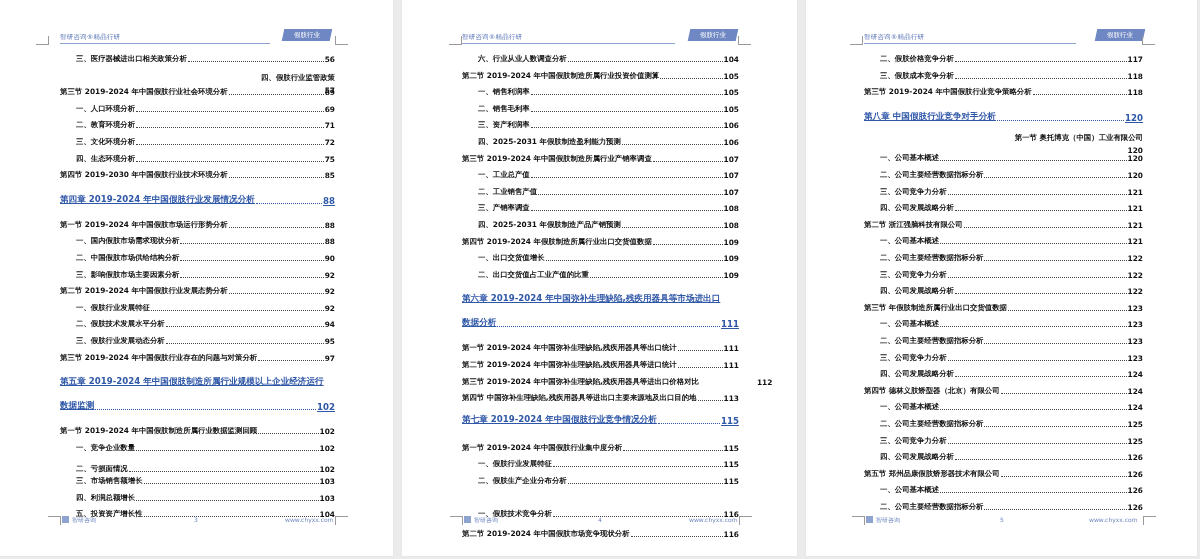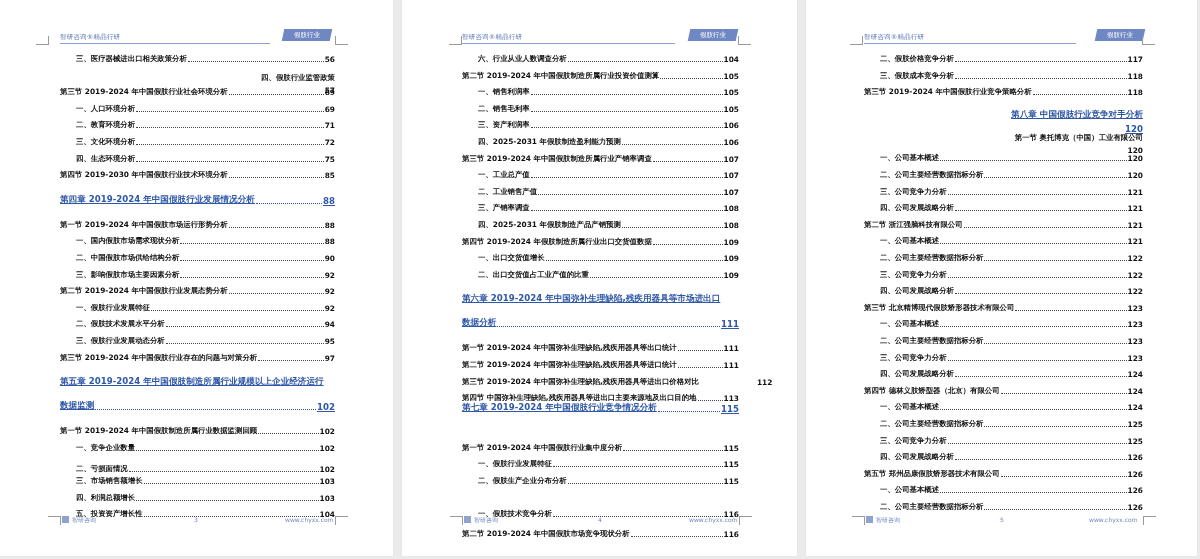--- a/index.html
+++ b/index.html
@@ -292,21 +292,21 @@
       <div class="row l1" style="top: 322.6px; gap: 28px;">
         <span class="t">第三节 2019-2024 年中国弥补生理缺陷,残疾用器具等进出口价格对比</span>
         <span class="d"></span>
         <span class="p">112</span>
       </div>
       <div class="row l1" style="top: 339.2px;">
         <span class="t">第四节 中国弥补生理缺陷,残疾用器具等进出口主要来源地及出口目的地</span>
         <span class="d"></span>
         <span class="p">113</span>
       </div>
-      <div class="row ch" style="top: 350px; justify-content: center;">
+      <div class="row ch" style="top: 362px; justify-content: center;">
         <span class="t">第七章 2019-2024 年中国假肢行业竞争情况分析</span>
         <span class="d"></span>
         <span class="p">115</span>
       </div>
       <div class="row l1" style="top: 388.8px;">
         <span class="t">第一节 2019-2024 年中国假肢行业集中度分析</span>
         <span class="d"></span>
         <span class="p">115</span>
       </div>
       <div class="row l2" style="top: 405.4px;">
@@ -352,21 +352,21 @@
       <div class="row l2" style="top: 16.6px;">
         <span class="t">三、假肢成本竞争分析</span>
         <span class="d"></span>
         <span class="p">118</span>
       </div>
       <div class="row l1" style="top: 33.2px;">
         <span class="t">第三节 2019-2024 年中国假肢行业竞争策略分析</span>
         <span class="d"></span>
         <span class="p">118</span>
       </div>
-      <div class="row ch" style="top: 58.8px; flex-direction: column;">
+      <div class="row ch" style="top: 58.8px;">
         <span class="t">第八章 中国假肢行业竞争对手分析</span>
         <span class="d"></span>
         <span class="p">120</span>
       </div>
       <div class="row l1" style="top: 82.8px; flex-direction: column;">
         <span class="t">第一节 奥托博克（中国）工业有限公司</span>
         <span class="d"></span>
         <span class="p">120</span>
       </div>
       <div class="row l2" style="top: 99.4px;">
@@ -408,21 +408,21 @@
         <span class="t">三、公司竞争力分析</span>
         <span class="d"></span>
         <span class="p">122</span>
       </div>
       <div class="row l2" style="top: 232.2px;">
         <span class="t">四、公司发展战略分析</span>
         <span class="d"></span>
         <span class="p">122</span>
       </div>
       <div class="row l1" style="top: 248.8px;">
-        <span class="t">第三节 北京精博现代假肢矫形器技术有限公司</span>
+        <span class="t">第三节 年假肢制造所属行业出口交货值数据</span>
         <span class="d"></span>
         <span class="p">123</span>
       </div>
       <div class="row l2" style="top: 265.4px;">
         <span class="t">一、公司基本概述</span>
         <span class="d"></span>
         <span class="p">123</span>
       </div>
       <div class="row l2" style="top: 282px;">
         <span class="t">二、公司主要经营数据指标分析</span>

